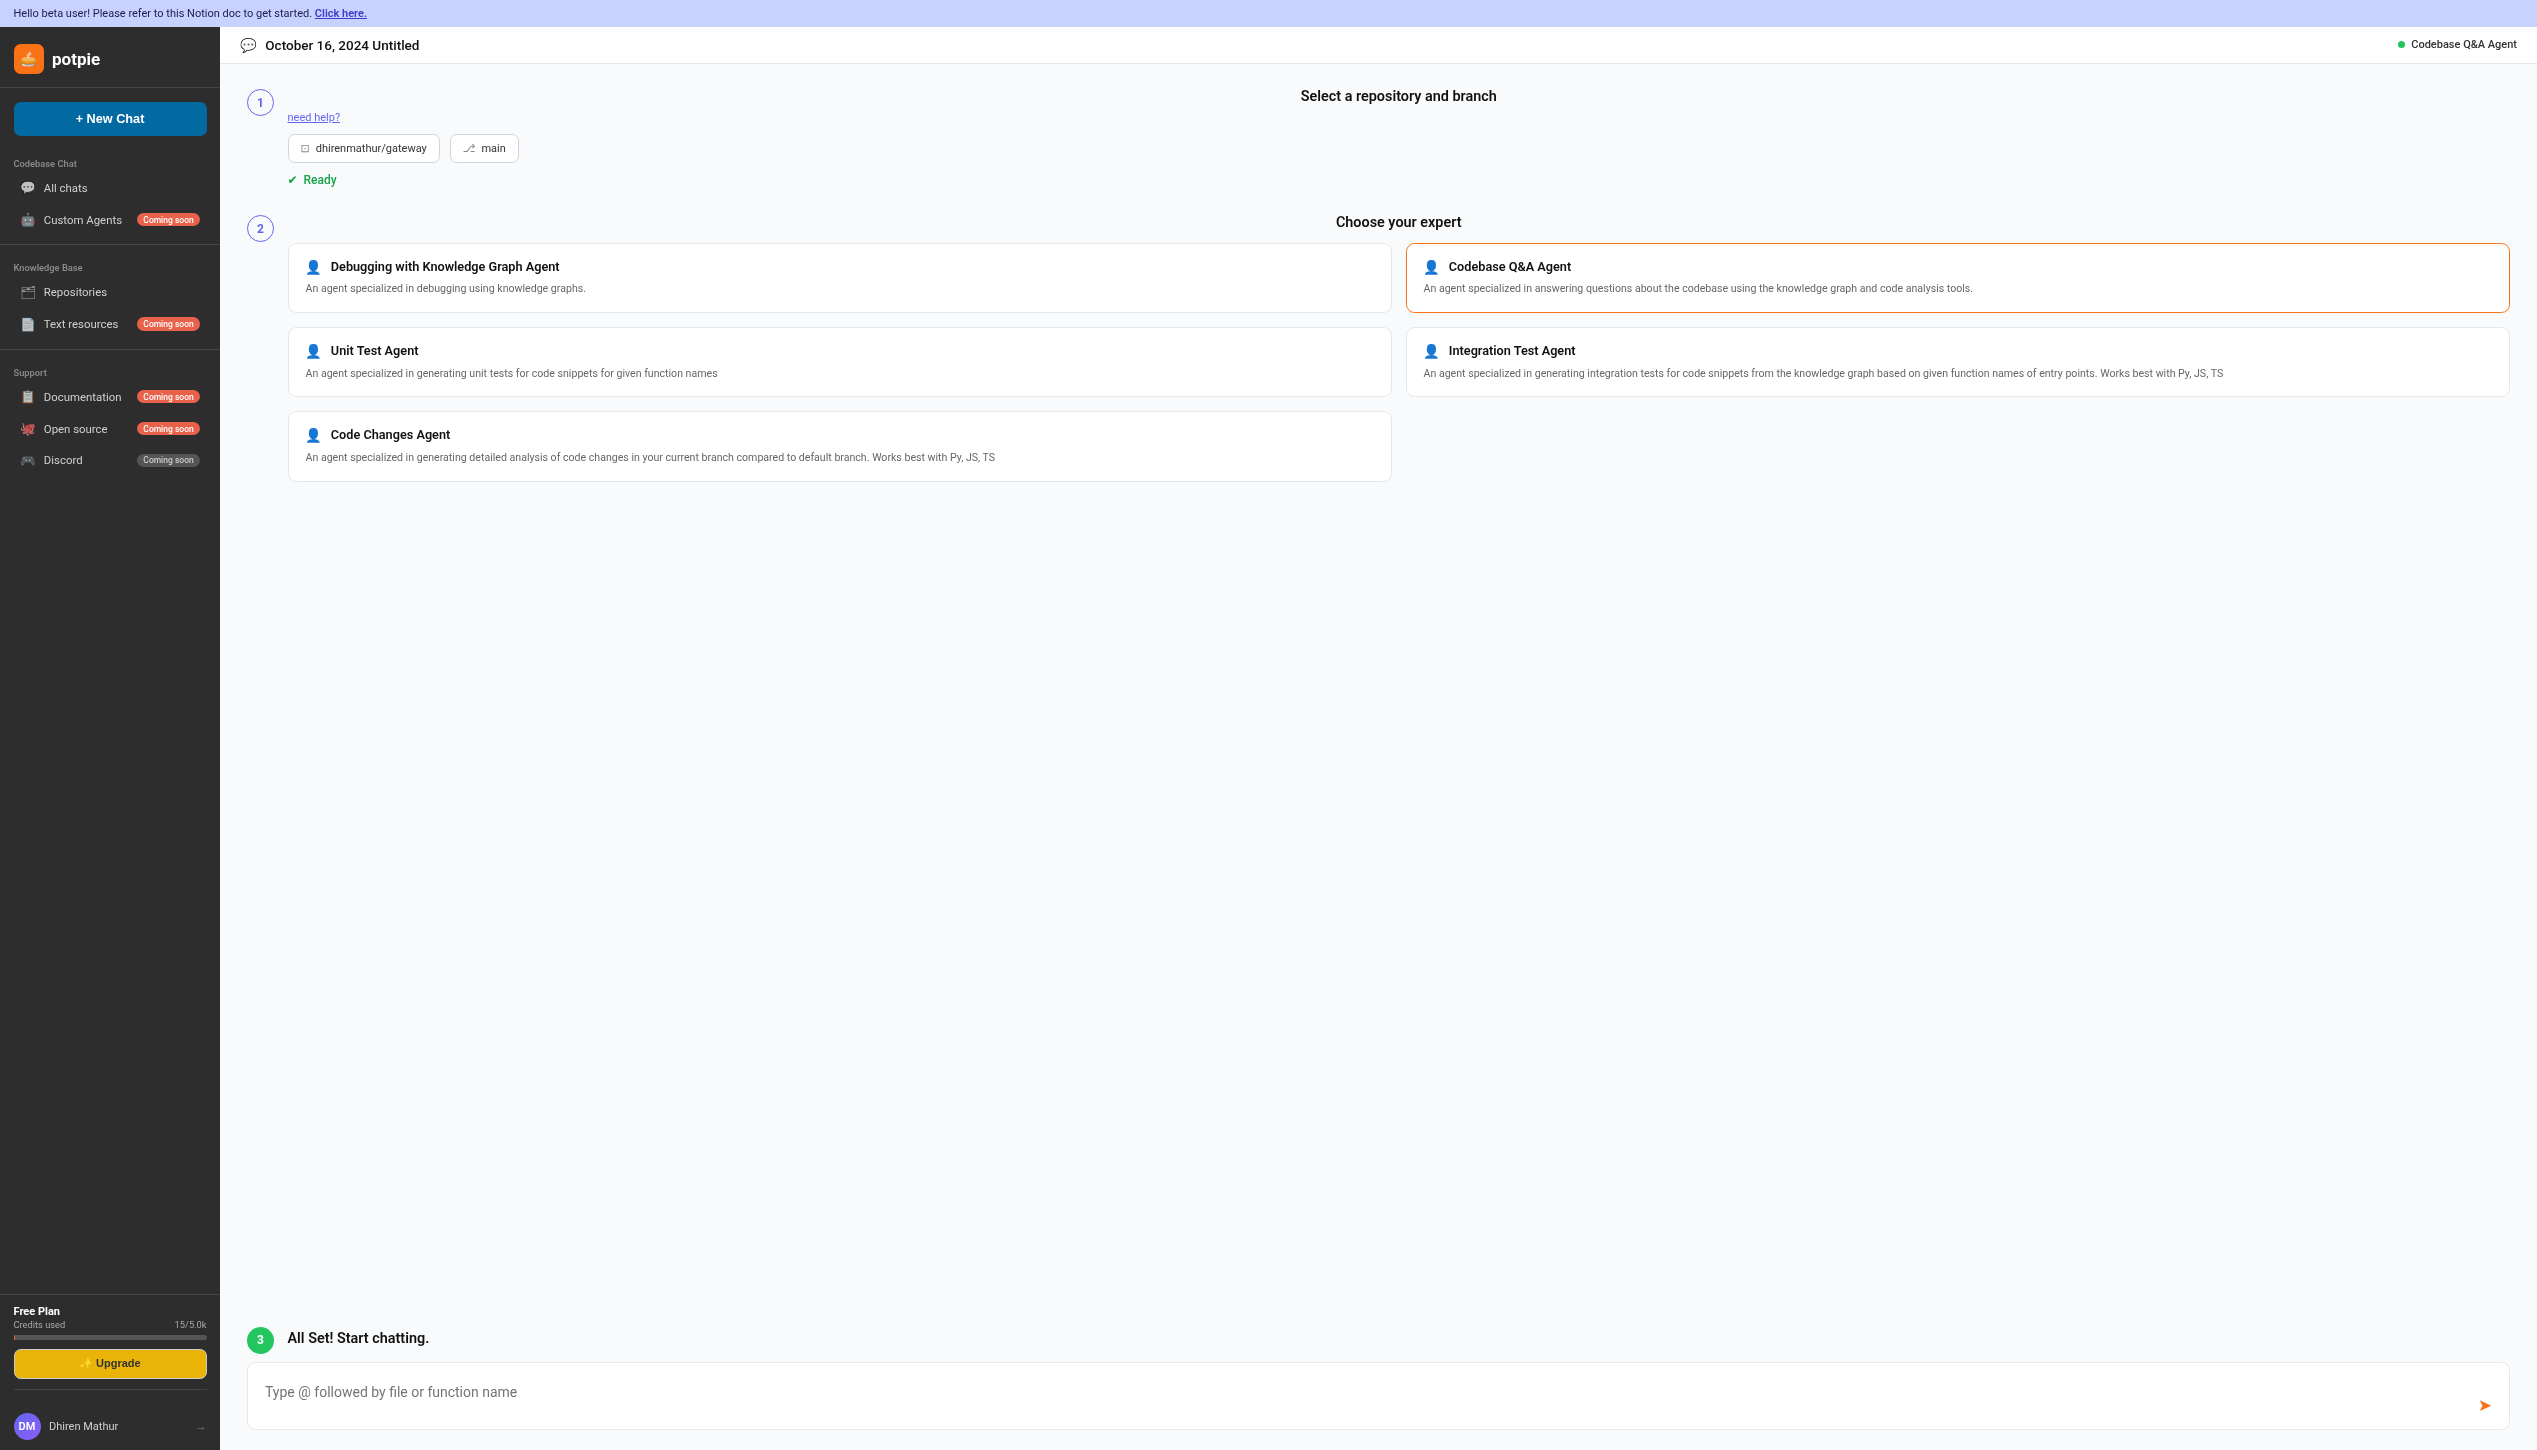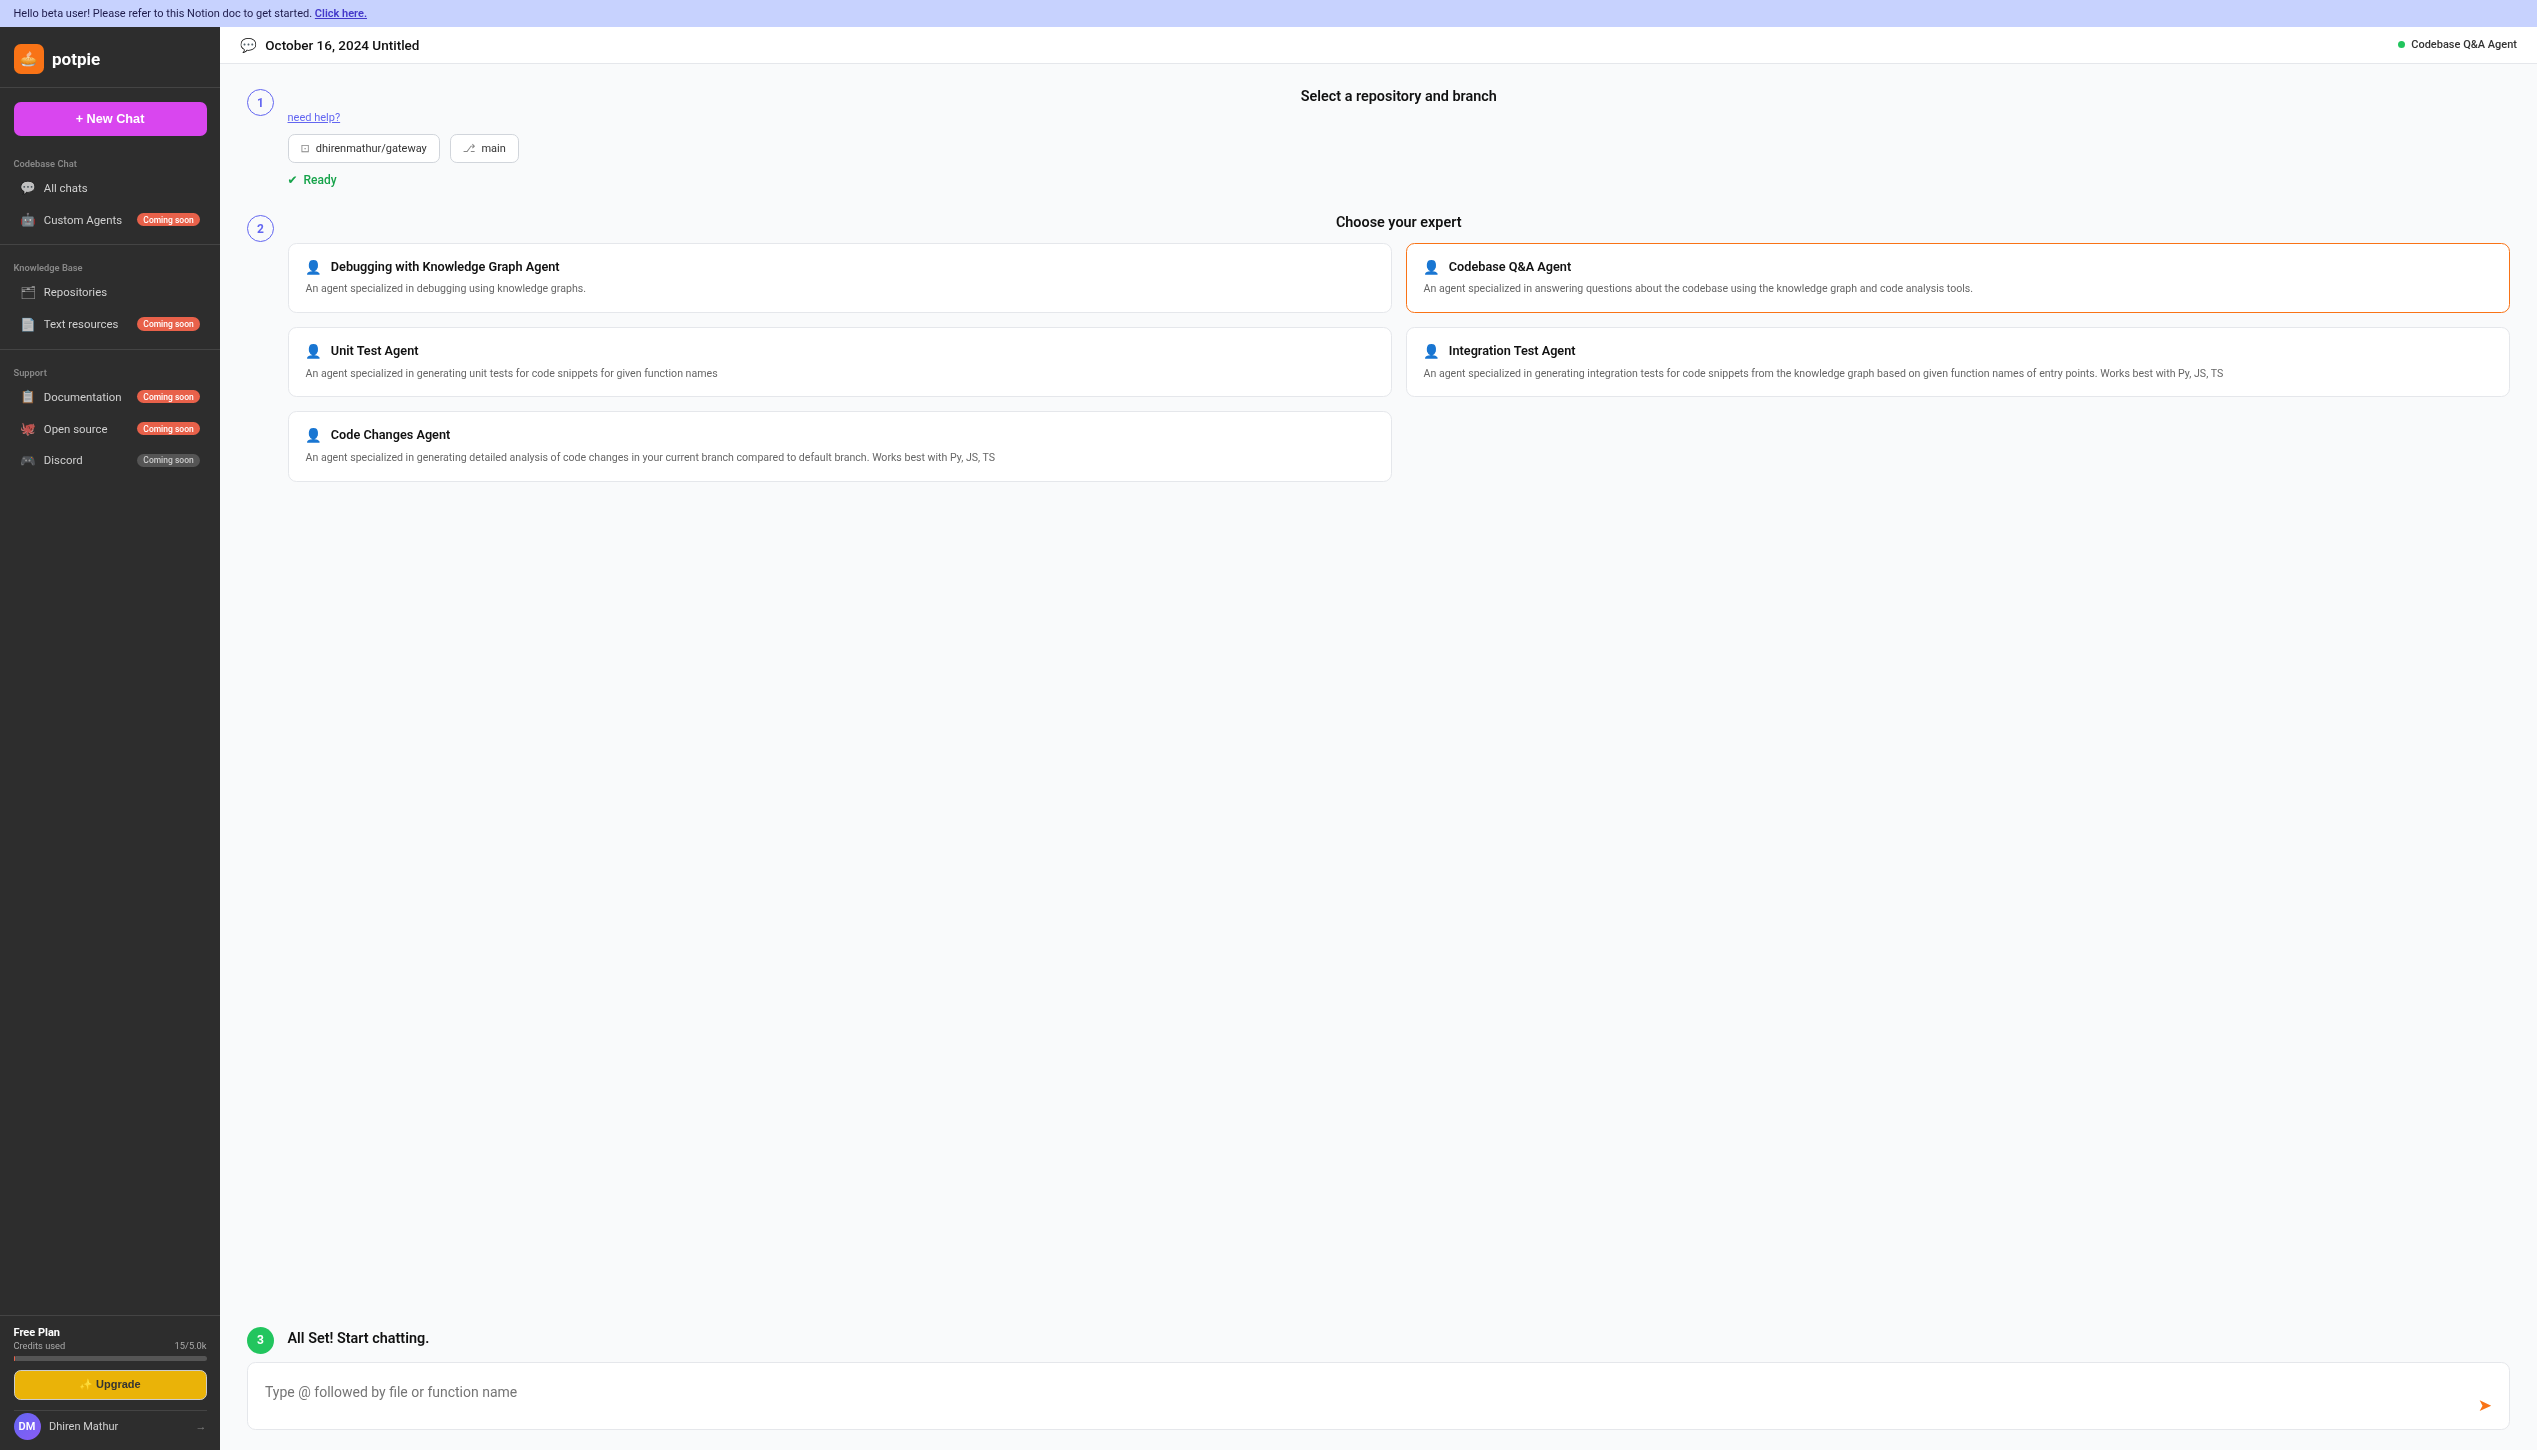--- a/index.html
+++ b/index.html
@@ -41,21 +41,21 @@
       border-radius: 6.8px;
       display: flex; align-items: center; justify-content: center;
       font-size: 15px;
     }
     .sidebar-logo .logo-text {
       font-size: 17px; font-weight: 700; color: #fff;
     }
 
     .new-chat-btn {
       margin: 13.5px;
-      background: #d946ef;
+      background: #0369a1;
       color: #fff;
       border: none;
       border-radius: 6.8px;
       padding: 10px;
       font-size: 12.7px;
       font-weight: 600;
       cursor: pointer;
       display: flex;
       align-items: center;
       justify-content: center;
@@ -104,21 +104,21 @@
     .plan-label { font-size: 11px; font-weight: 700; color: #fff; margin-bottom: 1.7px; }
     .credits-row { display: flex; justify-content: space-between; font-size: 9.3px; color: #aaa; margin-bottom: 5px; }
     .progress-bar-bg { background: #555; border-radius: 3.4px; height: 5px; margin-bottom: 8.5px; }
     .progress-bar-fill { background: #e8614a; border-radius: 3.4px; height: 5px; }
     .upgrade-btn {
       width: 100%; padding: 7.6px; border: 1.3px solid #ccc; background: #eab308; color: #333;
       border-radius: 6.8px; font-size: 11px; font-weight: 600; cursor: pointer;
     }
     .user-row {
       display: flex; align-items: center; gap: 8.5px; margin-top: 10px;
-      padding-top: 2px; border-top: 0.8px solid #444;
+      padding-top: 23px; border-top: 0.8px solid #444;
     }
     .user-avatar {
       width: 27px; height: 27px; border-radius: 50%;
       background: linear-gradient(135deg, #6366f1, #8b5cf6);
       display: flex; align-items: center; justify-content: center;
       font-size: 11px; color: #fff; font-weight: 600; flex-shrink: 0;
     }
     .user-name { font-size: 11px; color: #d0d0d0; flex: 1; }
     .user-arrow { color: #888; font-size: 11px; }
 

